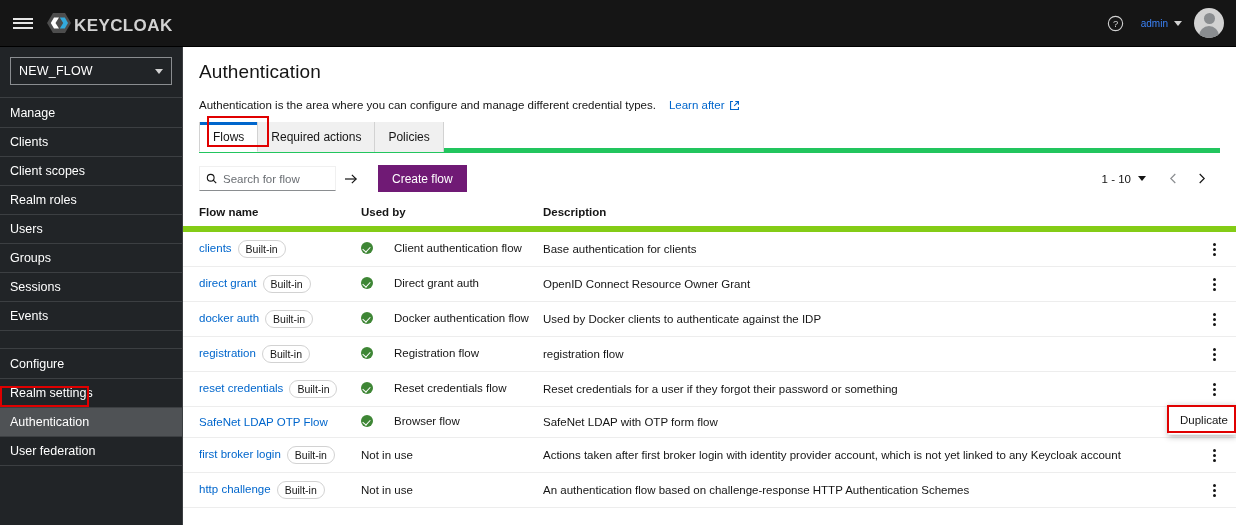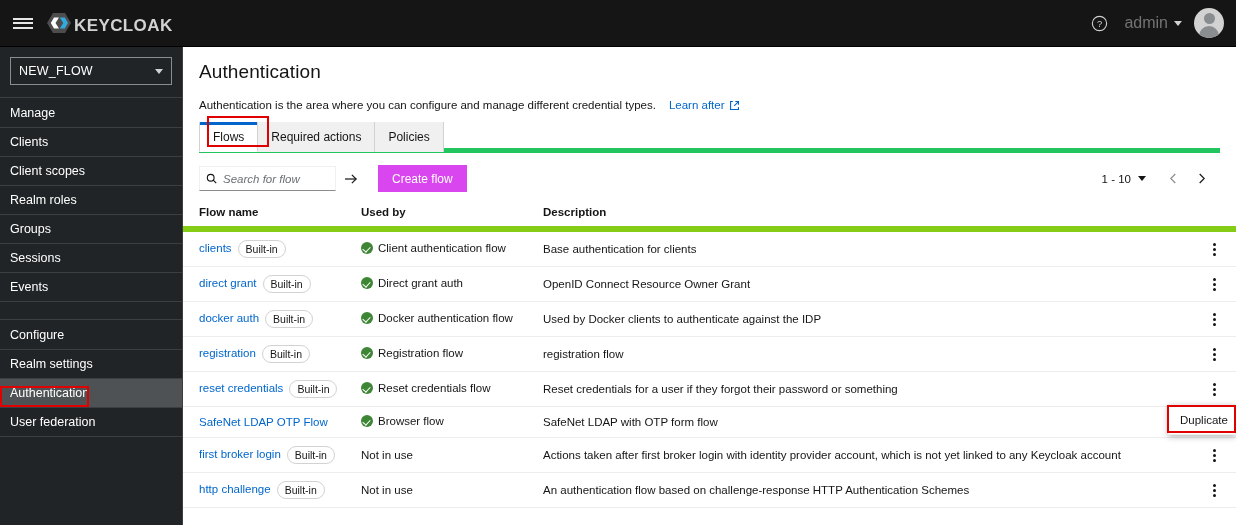--- a/index.html
+++ b/index.html
@@ -17,21 +17,21 @@
     border-bottom: 1px solid #000;
   }
   .burger { width: 46px; height: 47px; display: flex; align-items: center; justify-content: center; cursor: pointer; }
   .burger span { display: block; width: 20px; height: 2px; background: #e6e6e6; margin: 2.5px 0; }
   .brand { display: flex; align-items: flex-end; gap: 0px; margin-left: 0px; }
   .brand-mark { width: 26px; height: 26px; position: relative; }
   .brand-text { font-size: 17px; font-weight: bold; letter-spacing: .4px; margin-left: 2px; }
   .brand-text .k1 { color: #d2d2d2; }
   .masthead-right { margin-left: auto; display: flex; align-items: center; gap: 0px; padding-right: 12px; }
   .help-btn { width: 38px; height: 38px; display: flex; align-items: center; justify-content: center; cursor: pointer; }
-  .user-name { color: #737373; font-size: 16px; padding: 0 6px; }
+  .user-name { color: #3b82f6; font-size: 10px; padding: 0 6px; }
   .caret-down { width: 0; height: 0; border-left: 4px solid transparent; border-right: 4px solid transparent; border-top: 5px solid #d2d2d2; margin-right: 12px; }
   .avatar { width: 30px; height: 30px; border-radius: 50%; background: #d2d2d2; position: relative; overflow: hidden; }
   .avatar::before { content:""; position:absolute; width:11px; height:11px; border-radius:50%; background:#8a8d90; left:9.5px; top:5px; }
   .avatar::after { content:""; position:absolute; width:20px; height:13px; border-radius:10px 10px 0 0; background:#8a8d90; left:5px; top:18px; }
 
   
   .sidebar {
     position: absolute; left: 0; top: 47px; width: 183px; height: 478px;
     background: #212427; border-right: 1px solid #3c3f42;
   }
@@ -75,29 +75,29 @@
   .tab.active { background: #fff; border-bottom: 1px solid #fff; }
   .tab.active::before {
     content: ""; position: absolute; left: 0; right: 0; top: 0; height: 3px; background: #06c;
   }
 
   
   .toolbar { display: flex; align-items: center; padding: 12px 16px 10px 16px; position: relative; }
   .search-box { display: flex; align-items: center; }
   .search-field {
     width: 137px; height: 25px; border: 1px solid #f0f0f0; border-bottom: 1px solid #8a8d90;
-    background: #fff; display: flex; align-items: center; padding: 0 6px; gap: 6px; font-style: italic;
+    background: #fff; display: flex; align-items: center; padding: 0 6px; gap: 6px;
   }
   .search-ph { font-size: 11.5px; color: #6a6e73; }
   .search-go {
     width: 30px; height: 25px; display: flex; align-items: center; justify-content: center;
     cursor: pointer; color: #151515; font-size: 14px;
   }
   .btn-primary {
-    background: #d946ef; color: #fff; font-size: 12px; border: none;
+    background: #701a75; color: #fff; font-size: 12px; border: none;
     padding: 0 14px; height: 27px; margin-left: 12px; cursor: pointer;
     font-family: "Liberation Sans", sans-serif;
   }
   .pagination { margin-left: auto; display: flex; align-items: center; gap: 2px; padding-right: 6px; }
   .pg-range { font-size: 11.5px; color: #151515; }
   .pg-caret { width: 0; height: 0; border-left: 4px solid transparent; border-right: 4px solid transparent; border-top: 5px solid #151515; margin: 0 12px 0 5px; }
   .pg-btn { width: 26px; height: 24px; display: flex; align-items: center; justify-content: center; cursor: pointer; color: #6a6e73; font-size: 13px; }
 
   
   table.flows { width: 100%; border-collapse: collapse; table-layout: fixed; }
@@ -113,21 +113,21 @@
   .col-used { width: 182px; }
   .col-desc { width: auto; }
   .col-kebab { width: 44px; }
   th.col-name { padding-left: 16px !important; }
   .flow-link { color: #06c; cursor: pointer; }
   .badge {
     display: inline-block; border: 1px solid #d2d2d2; border-radius: 9px;
     font-size: 10.5px; color: #151515; padding: 1px 7px; margin-left: 6px; line-height: 14px;
     vertical-align: middle;
   }
-  .used-ok { display: inline-flex; align-items: center; gap: 5px; }
+  .used-ok { display: inline-flex; align-items: center; gap: 21px; }
   .check-ic {
     width: 12px; height: 12px; border-radius: 50%; background: #3e8635;
     display: inline-block; position: relative; flex: 0 0 auto;
   }
   .check-ic::after {
     content: ""; position: absolute; left: 3px; top: 2.6px; width: 4px; height: 6px;
     border: solid #fff; border-width: 0 1.6px 1.6px 0; transform: rotate(42deg);
   }
   .kebab { display: flex; flex-direction: column; align-items: center; gap: 2px; cursor: pointer; width: 20px; }
   .kebab i { width: 3px; height: 3px; background: #151515; border-radius: 50%; display: block; }
@@ -192,20 +192,21 @@
         <span class="realm-label">NEW_FLOW</span>
         <span class="realm-caret"></span>
       </div>
     </div>
     <div class="nav-sep"></div>
 
     <div class="nav-group-title">Manage</div>
     <div class="nav-item">Clients</div>
     <div class="nav-item">Client scopes</div>
     <div class="nav-item">Realm roles</div>
+    <div class="nav-item">Users</div>
     <div class="nav-item">Groups</div>
     <div class="nav-item">Sessions</div>
     <div class="nav-item">Events</div>
 
     <div class="nav-spacer"></div>
 
     <div class="nav-group-title">Configure</div>
     <div class="nav-item">Realm settings</div>
     <div class="nav-item active">Authentication</div>
     <div class="nav-item">User federation</div>

